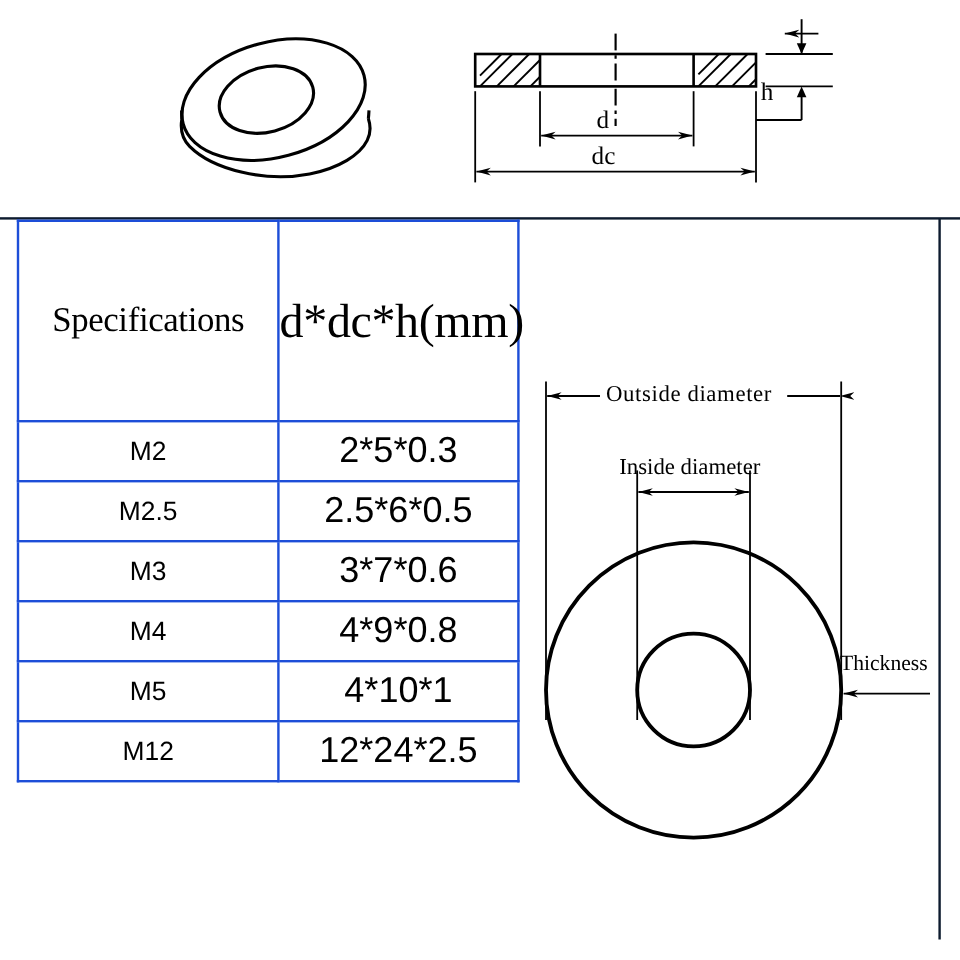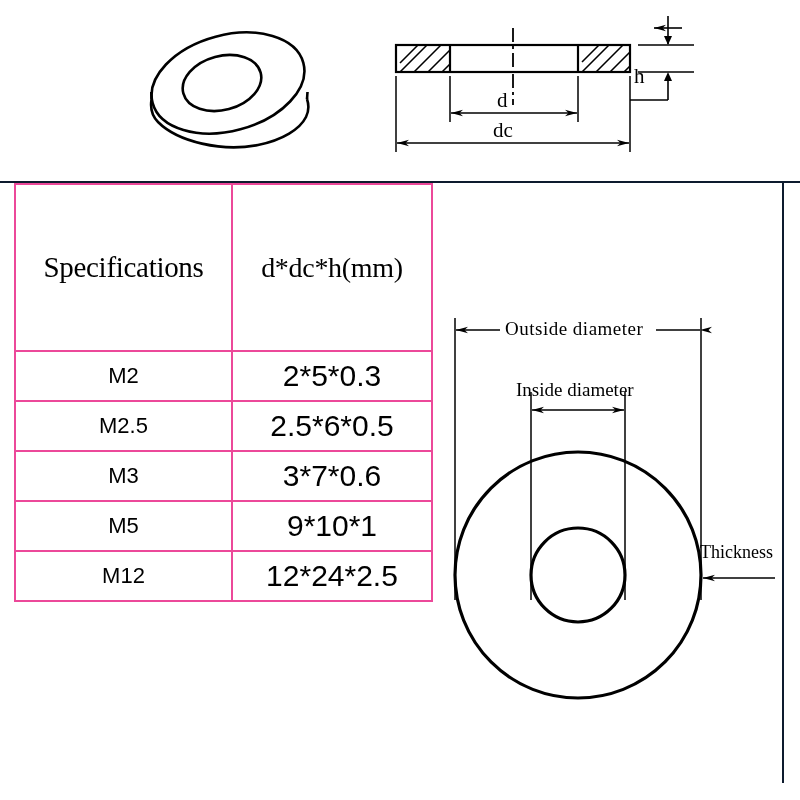--- a/index.html
+++ b/index.html
@@ -56,37 +56,37 @@
     width: 417px;
     height: 600px;
   }
   table.spec-table {
     border-collapse: collapse;
     width: 417px;
     table-layout: fixed;
   }
   table.spec-table td,
   table.spec-table th {
-    border: 2px solid #ec4899;
+    border: 2px solid #1d4ed8;
     text-align: center;
     vertical-align: middle;
     padding: 0;
   }
   table.spec-table col.col-spec { width: 217px; }
   table.spec-table col.col-dim  { width: 200px; }
 
   th.hdr {
     height: 165px;
     font-family: "Liberation Serif", serif;
     font-weight: normal;
     font-size: 30px;
     letter-spacing: -0.3px;
   }
   th.hdr-spec { font-size: 29px; }
-  th.hdr-dim  { font-size: 28px; }
+  th.hdr-dim  { font-size: 40px; }
 
   td.cell {
     height: 48px;
     font-family: "Liberation Sans", sans-serif;
     font-weight: normal;
     font-size: 30px;
     letter-spacing: 0px;
   }
   td.cell-spec { font-size: 22px; }
   td.cell-dim  { font-size: 30px; }
@@ -276,22 +276,26 @@
         </tr>
         <tr>
           <td class="cell cell-spec">M2.5</td>
           <td class="cell cell-dim">2.5*6*0.5</td>
         </tr>
         <tr>
           <td class="cell cell-spec">M3</td>
           <td class="cell cell-dim">3*7*0.6</td>
         </tr>
         <tr>
+          <td class="cell cell-spec">M4</td>
+          <td class="cell cell-dim">4*9*0.8</td>
+        </tr>
+        <tr>
           <td class="cell cell-spec">M5</td>
-          <td class="cell cell-dim">9*10*1</td>
+          <td class="cell cell-dim">4*10*1</td>
         </tr>
         <tr>
           <td class="cell cell-spec">M12</td>
           <td class="cell cell-dim">12*24*2.5</td>
         </tr>
       </tbody>
     </table>
   </div>
 
   <div id="right-panel">

